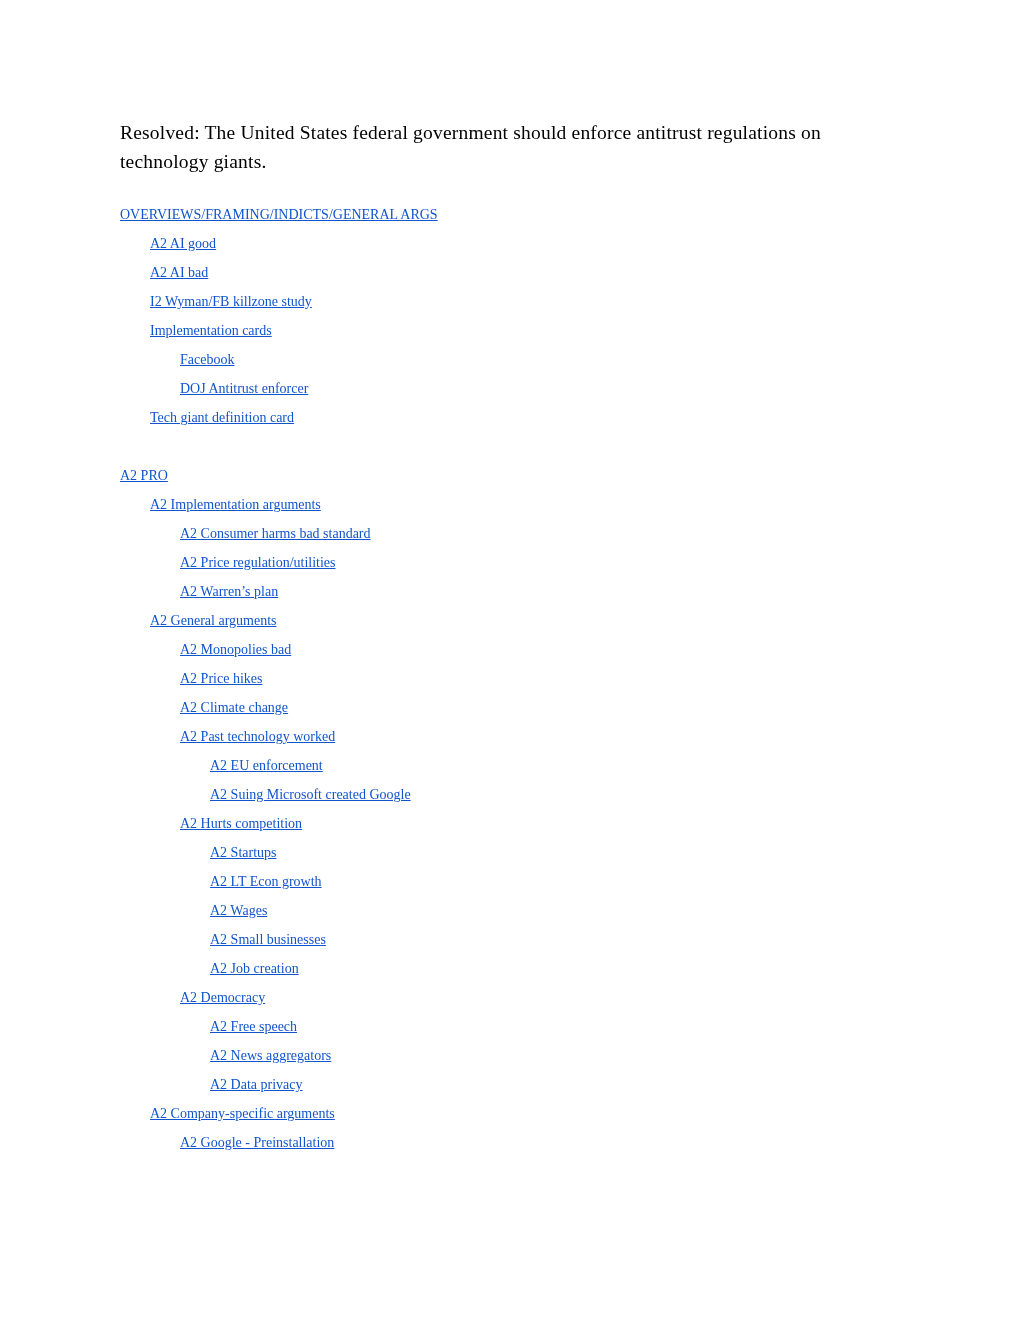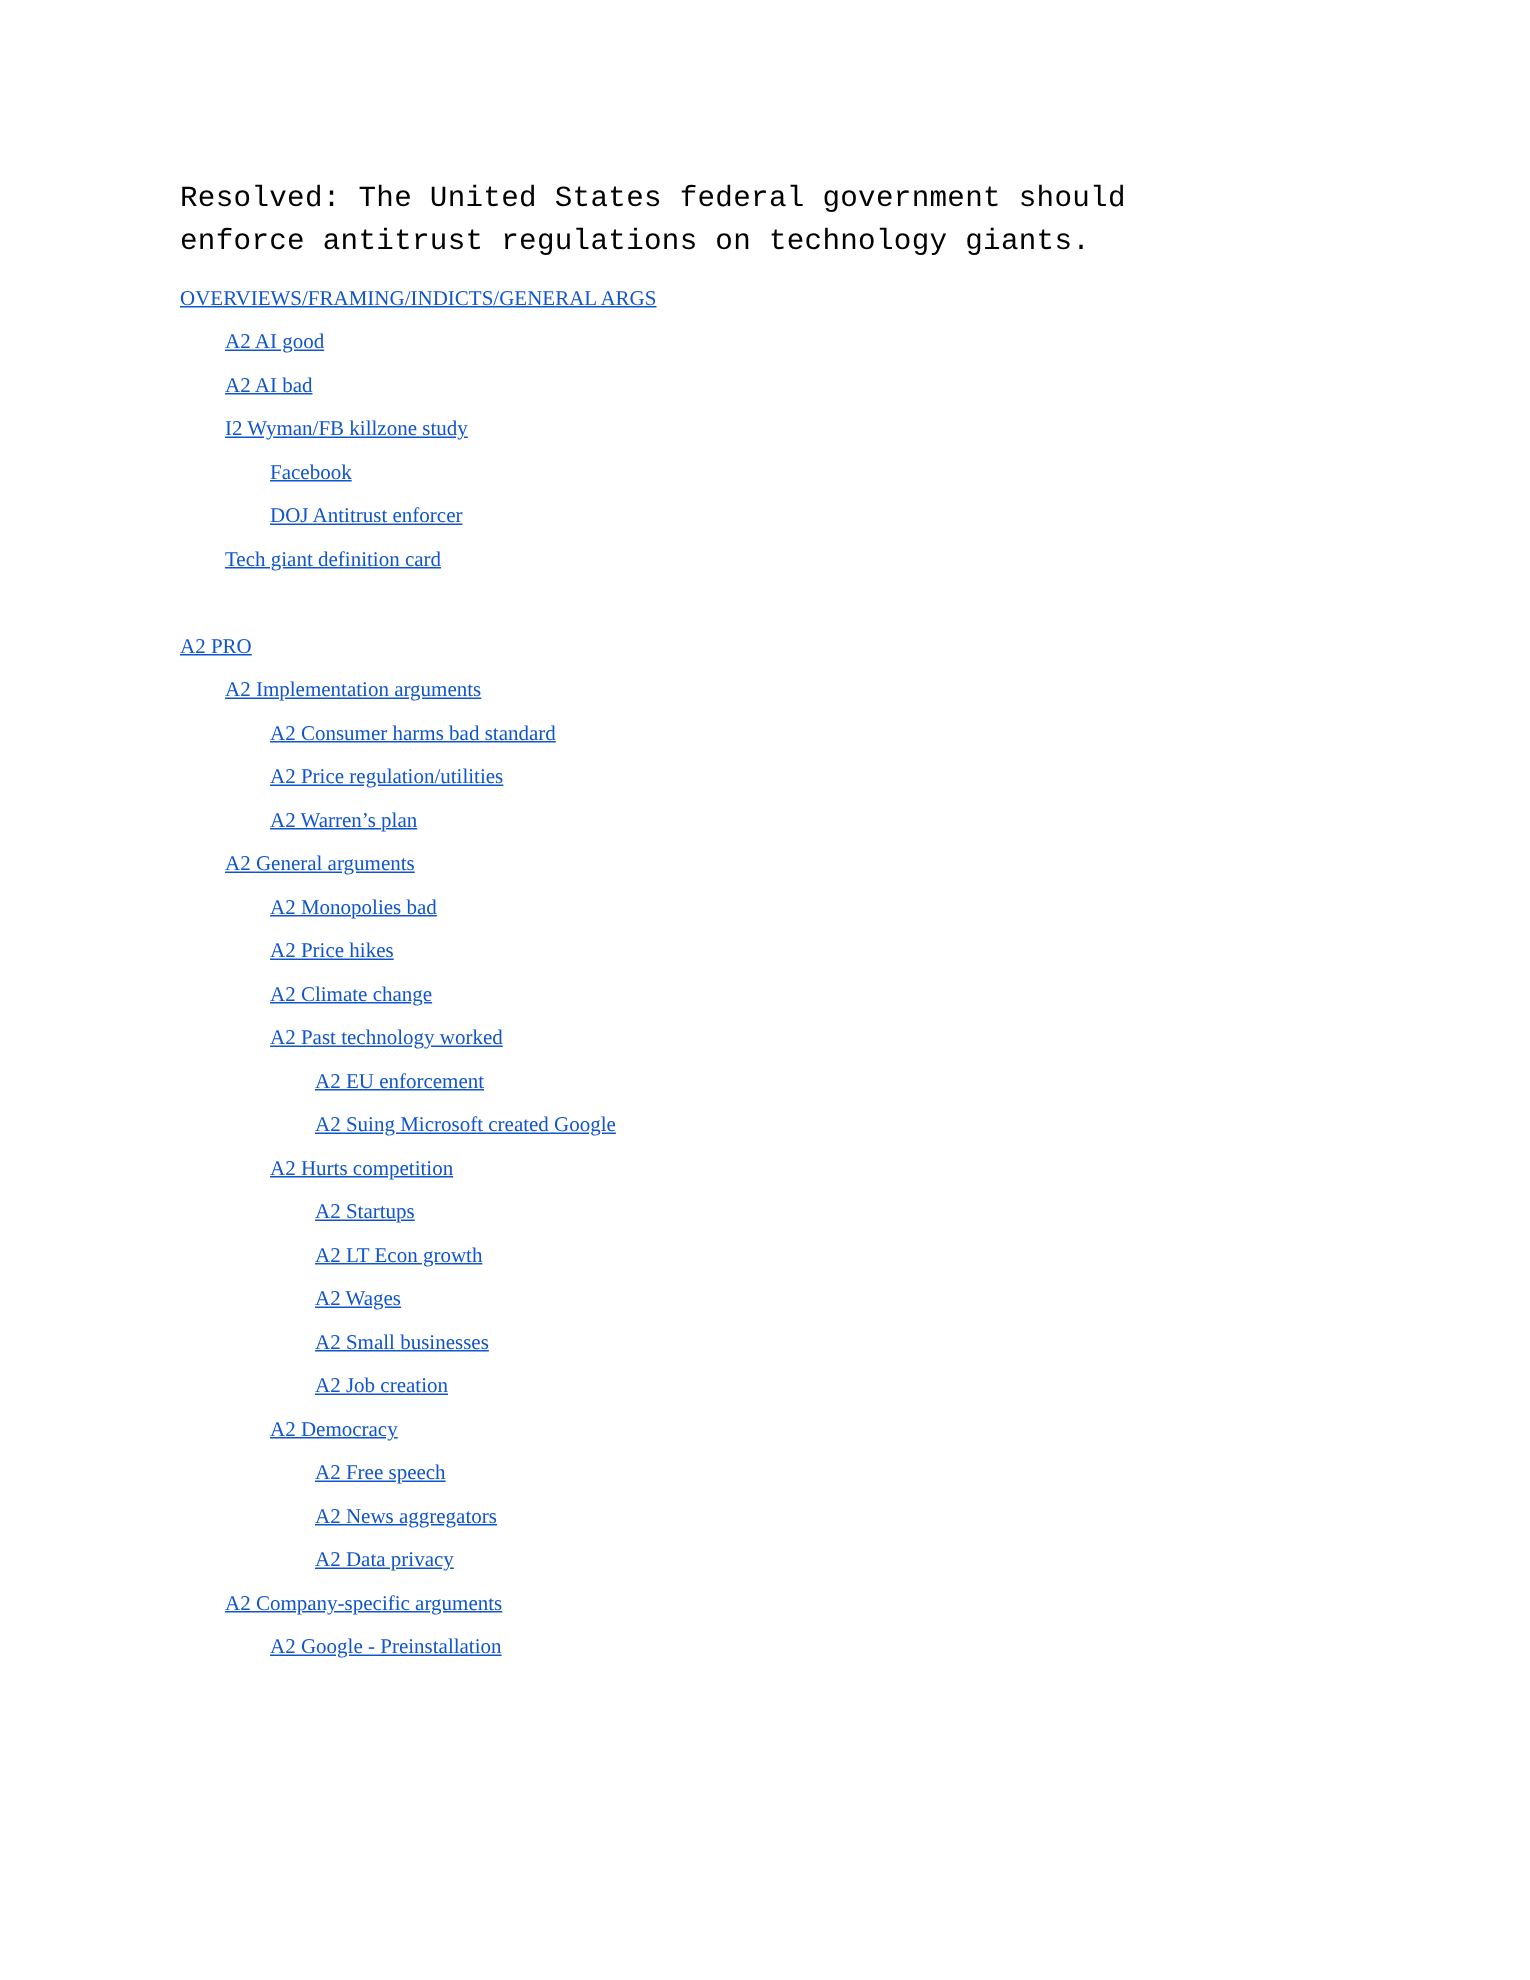--- a/index.html
+++ b/index.html
@@ -21,24 +21,23 @@
     height: 1320px;
     background: #ffffff;
     box-sizing: border-box;
     padding: 118px 120px 0 120px;
   }
   .doc-title {
     font-size: 19.5px;
     line-height: 29px;
     color: #000000;
     max-width: 705px;
-    margin: 0 0 9px 0;
+    margin: 0 0 24px 0;
     font-weight: normal;
     letter-spacing: 0.01em;
-    font-family: Liberation Mono, monospace;
   }
   .outline {
     margin: 0;
     padding: 0;
     list-style: none;
   }
   .outline-item {
     font-size: 14px;
     line-height: 29px;
     margin: 0;
@@ -66,20 +65,21 @@
 
 <div class="page">
 
   <p class="doc-title">Resolved: The United States federal government should enforce antitrust regulations on technology giants.</p>
 
   <ul class="outline">
       <li class="outline-item lvl-0"><span class="toc-link">OVERVIEWS/FRAMING/INDICTS/GENERAL ARGS</span></li>
       <li class="outline-item lvl-1"><span class="toc-link">A2 AI good</span></li>
       <li class="outline-item lvl-1"><span class="toc-link">A2 AI bad</span></li>
       <li class="outline-item lvl-1"><span class="toc-link">I2 Wyman/FB killzone study</span></li>
+      <li class="outline-item lvl-1"><span class="toc-link">Implementation cards</span></li>
       <li class="outline-item lvl-2"><span class="toc-link">Facebook</span></li>
       <li class="outline-item lvl-2"><span class="toc-link">DOJ Antitrust enforcer</span></li>
       <li class="outline-item lvl-1"><span class="toc-link">Tech giant definition card</span></li>
       <li class="outline-item spacer-line lvl-0">&nbsp;</li>
       <li class="outline-item lvl-0"><span class="toc-link">A2 PRO</span></li>
       <li class="outline-item lvl-1"><span class="toc-link">A2 Implementation arguments</span></li>
       <li class="outline-item lvl-2"><span class="toc-link">A2 Consumer harms bad standard</span></li>
       <li class="outline-item lvl-2"><span class="toc-link">A2 Price regulation/utilities</span></li>
       <li class="outline-item lvl-2"><span class="toc-link">A2 Warren’s plan</span></li>
       <li class="outline-item lvl-1"><span class="toc-link">A2 General arguments</span></li>

